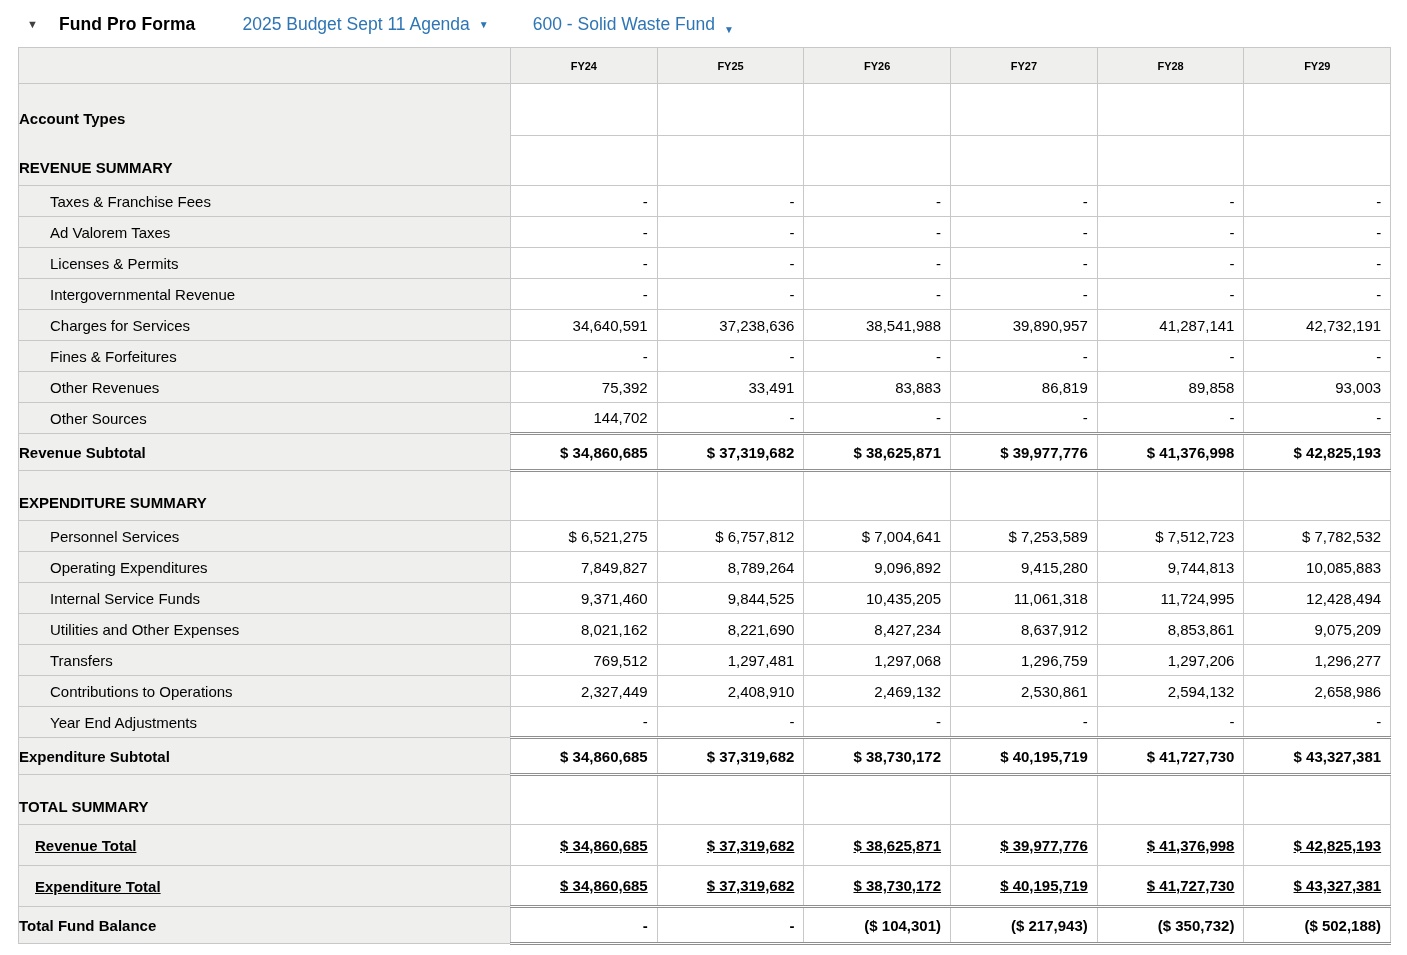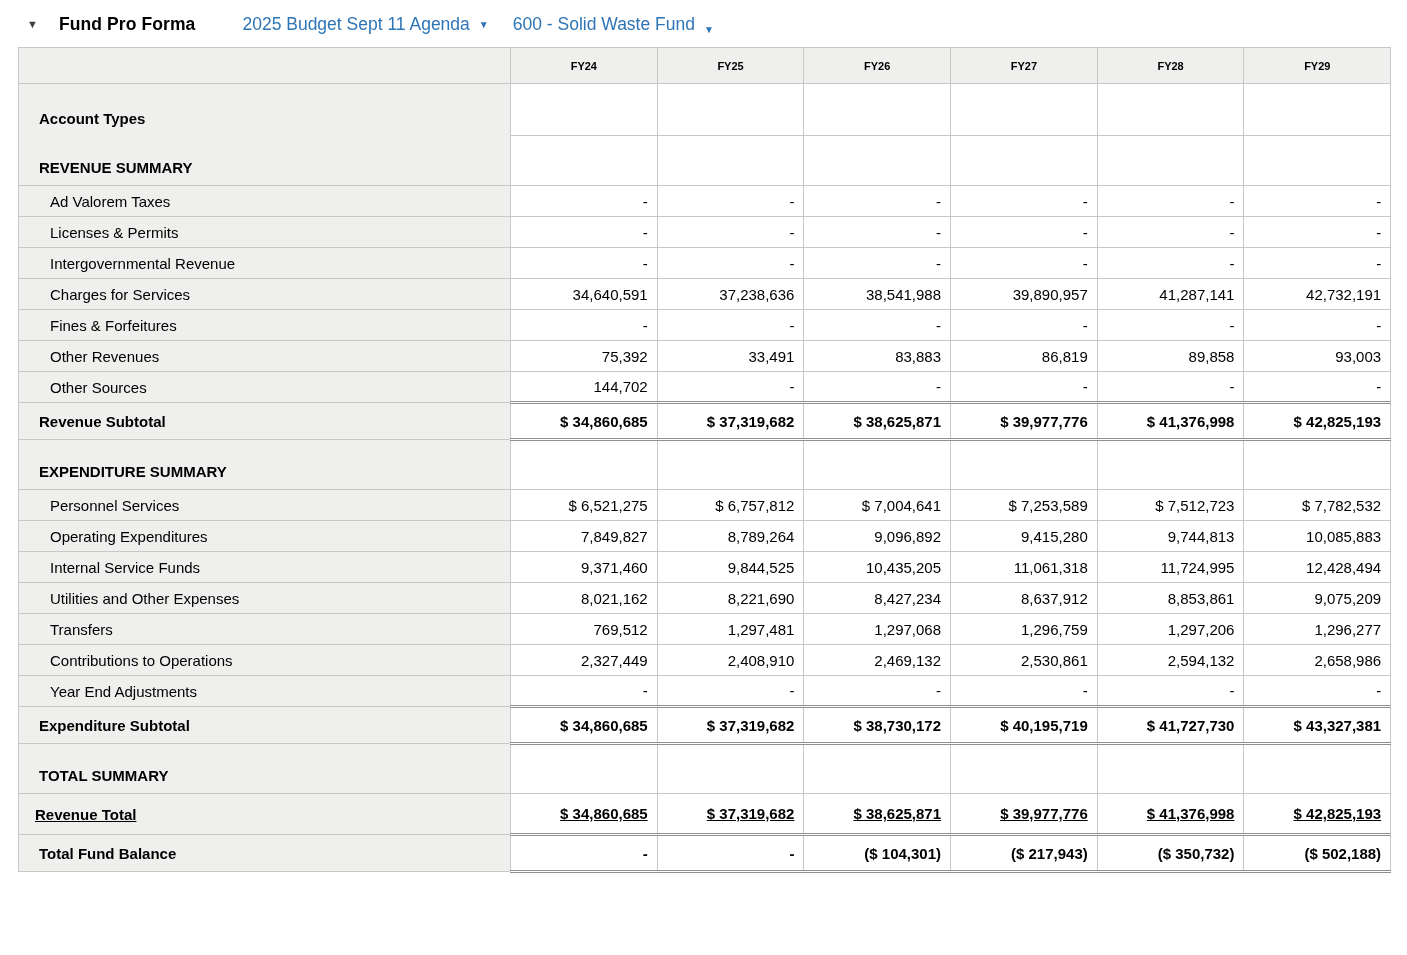--- a/index.html
+++ b/index.html
@@ -19,37 +19,37 @@
     font-size:11px;color:#404040;cursor:pointer;line-height:1;
   }
   .page-title{
     font-weight:bold;font-size:17.5px;margin-left:21px;letter-spacing:0.1px;
   }
   .dd{
     color:#2e75b5;font-size:17.5px;cursor:pointer;
     display:flex;align-items:center;white-space:nowrap;
   }
   .dd-budget{margin-left:47px;}
-  .dd-fund{margin-left:24px;align-items:flex-end;}
+  .dd-fund{margin-left:44px;align-items:flex-end;}
   .dd-arrow{font-size:10px;margin-left:9px;line-height:1;padding-top:2px;}
   
   table{
     border-collapse:collapse;table-layout:fixed;
     width:1372px;margin-left:18px;
   }
   col.c-label{width:492px;}
   col.c-data{width:146.7px;}
   th,td{border:1px solid #c8c8c8;padding:0;}
   th{
     background:#efefee;height:35px;
     font-size:11px;font-weight:bold;text-align:center;
   }
   td.lbl{
     background:#efefee;font-size:15px;
-    padding-left:20px;vertical-align:middle;white-space:nowrap;
+    padding-left:0;vertical-align:middle;white-space:nowrap;
   }
   td.val{
     background:#ffffff;font-size:15px;
     text-align:right;padding-right:9px;vertical-align:middle;white-space:nowrap;
   }
   
   tr.row-account{height:52px;}
   tr.row-account td.lbl{
     font-weight:bold;vertical-align:bottom;padding-bottom:9px;
     border-bottom-style:hidden;
@@ -124,20 +124,29 @@
       <tr class="row-section">
         <td class="lbl">REVENUE SUMMARY</td>
         <td class="val"></td>
         <td class="val"></td>
         <td class="val"></td>
         <td class="val"></td>
         <td class="val"></td>
         <td class="val"></td>
       </tr>
       <tr class="row-detail">
+        <td class="lbl">Taxes &amp; Franchise Fees</td>
+        <td class="val">-</td>
+        <td class="val">-</td>
+        <td class="val">-</td>
+        <td class="val">-</td>
+        <td class="val">-</td>
+        <td class="val">-</td>
+      </tr>
+      <tr class="row-detail">
         <td class="lbl">Ad Valorem Taxes</td>
         <td class="val">-</td>
         <td class="val">-</td>
         <td class="val">-</td>
         <td class="val">-</td>
         <td class="val">-</td>
         <td class="val">-</td>
       </tr>
       <tr class="row-detail">
         <td class="lbl">Licenses &amp; Permits</td>
@@ -294,20 +303,29 @@
       </tr>
       <tr class="row-totalitem">
         <td class="lbl">Revenue Total</td>
         <td class="val">$ 34,860,685</td>
         <td class="val">$ 37,319,682</td>
         <td class="val">$ 38,625,871</td>
         <td class="val">$ 39,977,776</td>
         <td class="val">$ 41,376,998</td>
         <td class="val">$ 42,825,193</td>
       </tr>
+      <tr class="row-totalitem">
+        <td class="lbl">Expenditure Total</td>
+        <td class="val">$ 34,860,685</td>
+        <td class="val">$ 37,319,682</td>
+        <td class="val">$ 38,730,172</td>
+        <td class="val">$ 40,195,719</td>
+        <td class="val">$ 41,727,730</td>
+        <td class="val">$ 43,327,381</td>
+      </tr>
       <tr class="row-grand">
         <td class="lbl">Total Fund Balance</td>
         <td class="val">-</td>
         <td class="val">-</td>
         <td class="val">($ 104,301)</td>
         <td class="val">($ 217,943)</td>
         <td class="val">($ 350,732)</td>
         <td class="val">($ 502,188)</td>
       </tr>
     </tbody>

